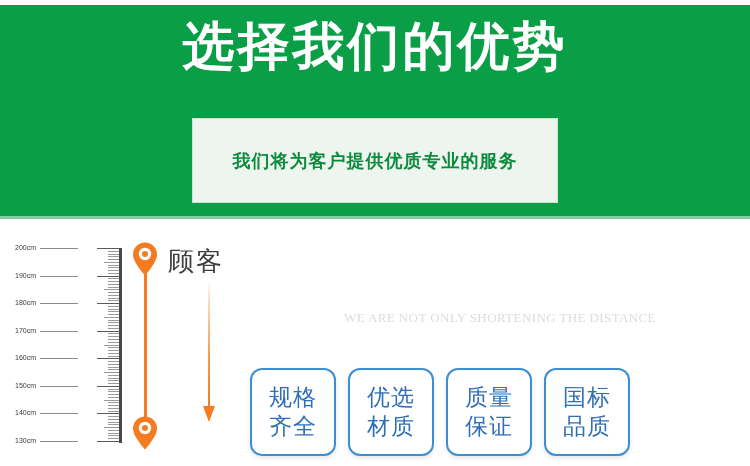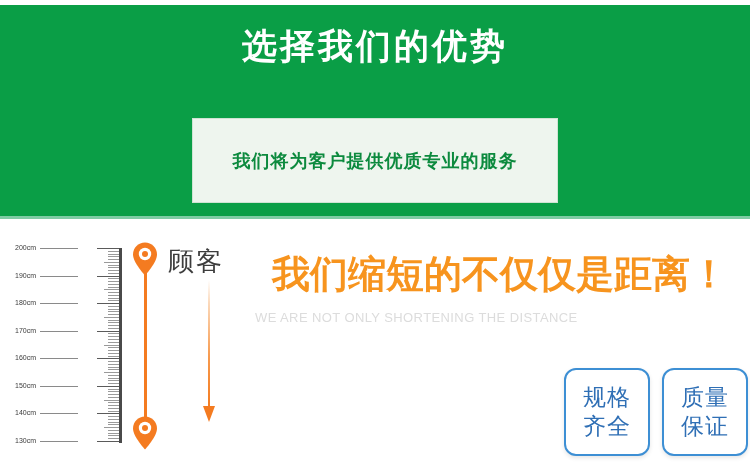--- a/index.html
+++ b/index.html
@@ -18,21 +18,21 @@
     background:#0a9e46;
   }
   .header-band-edge{
     position:absolute;left:0;top:216px;width:750px;height:3px;
     background:#7fcca4;
   }
   .header-title{
     position:absolute;left:0;top:20px;width:750px;
     text-align:center;
     color:#ffffff;
-    font-size:35px;
+    font-size:52px;
     font-weight:bold;
     letter-spacing:3px;
     line-height:52px;
     font-family:"DejaVu Sans","Liberation Sans",sans-serif;
   }
   .header-sub{
     position:absolute;left:0;top:78px;width:750px;
     text-align:center;
     color:#ffffff;
     font-size:21px;
@@ -107,34 +107,34 @@
     font-size:38px;
     font-weight:bold;
     letter-spacing:0px;
     line-height:48px;
     text-align:center;
     font-family:"DejaVu Sans","Liberation Sans",sans-serif;
     white-space:nowrap;
   }
   .headline-en{
     position:absolute;left:255px;top:310px;width:490px;
+    text-align:center;
     color:#dcdcdc;
     font-size:13px;
     letter-spacing:0.4px;
-    font-family:Liberation Sans, sans-serif;
+    font-family:Liberation Serif, serif;
     white-space:nowrap;
   }
 
   
   .badges{
     position:absolute;left:250px;top:368px;
     width:498px;height:92px;
     display:flex;
     gap:12px;
-    justify-content:flex-end;
   }
   .badge{
     width:86px;height:88px;
     border:2px solid #3d8fd4;
     border-radius:12px;
     background:#ffffff;
     box-sizing:border-box;
     display:flex;flex-direction:column;
     align-items:center;justify-content:center;
     box-shadow:0 2px 4px rgba(0,0,0,0.10);
@@ -287,29 +287,34 @@
             <stop offset="60%" stop-color="#f79a4e"></stop>
             <stop offset="100%" stop-color="#f47b20"></stop>
           </linearGradient>
         </defs>
         <rect x="8" y="0" width="2" height="128" fill="url(#arrGrad)"></rect>
         <polygon points="3,126 15,126 9,142" fill="#f47b20"></polygon>
       </svg>
     </div>
   </div>
 
-  <div class="headline">
-    <span>我们缩短的不仅仅是距离！</span>
-  </div>
   <div class="headline-en">WE ARE NOT ONLY SHORTENING THE DISTANCE</div>
 
   <div class="badges" id="badges">
       <div class="badge">
         <span>规格</span>
         <span>齐全</span>
       </div>
       <div class="badge">
+        <span>优选</span>
+        <span>材质</span>
+      </div>
+      <div class="badge">
         <span>质量</span>
         <span>保证</span>
       </div>
+      <div class="badge">
+        <span>国标</span>
+        <span>品质</span>
+      </div>
     </div>
 
 </div>
 
 </body></html>

